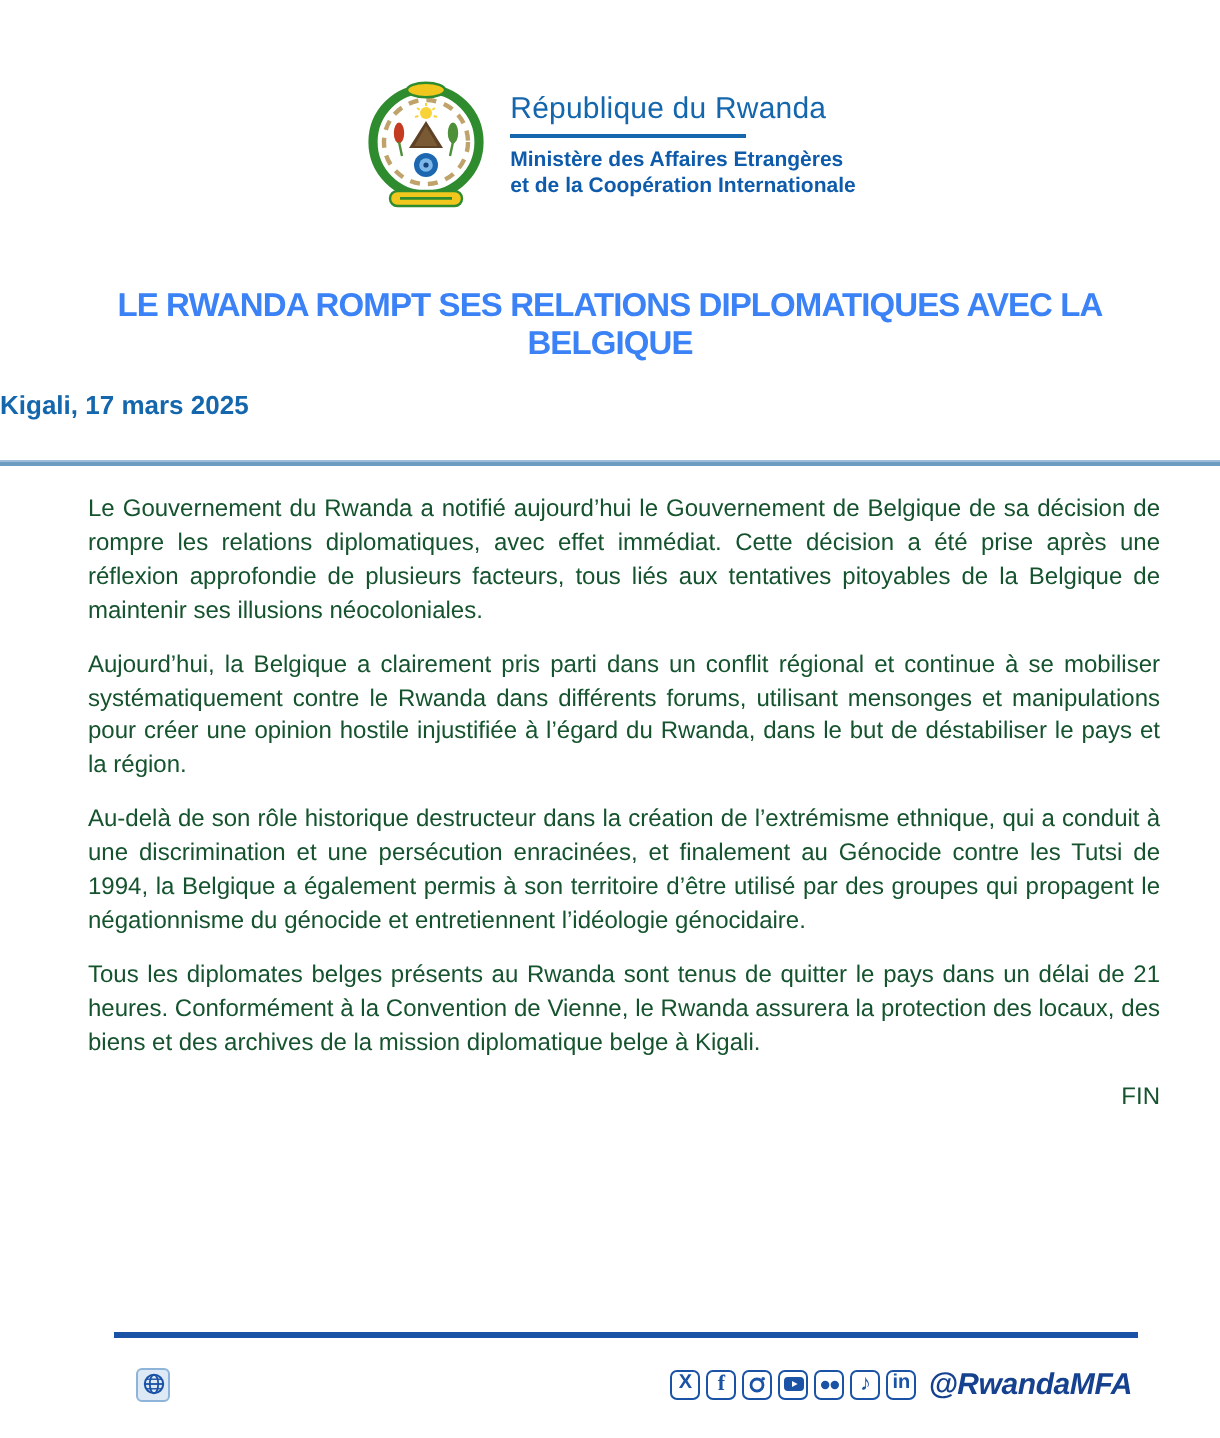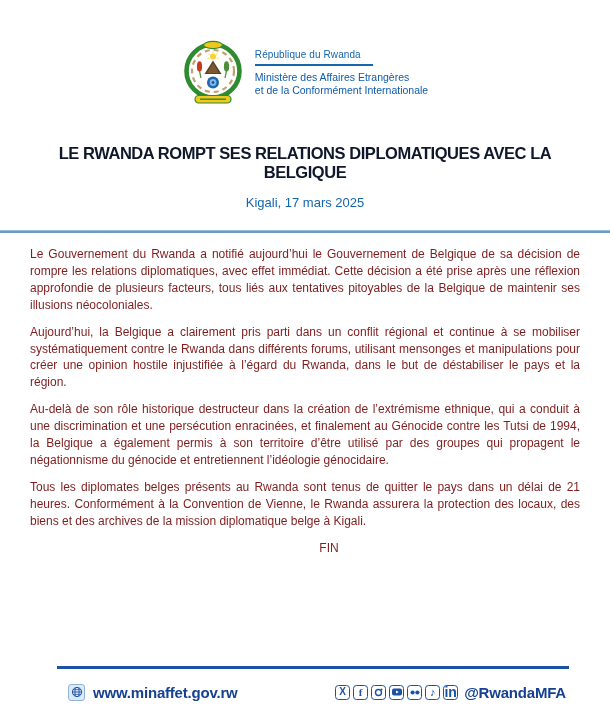--- a/index.html
+++ b/index.html
@@ -19,71 +19,72 @@
     display: flex;
     justify-content: center;
     align-items: center;
     gap: 11px;
     padding-top: 40px;
   }
   .emblem { width: 62px; height: 66px; flex: 0 0 auto; }
   .header-text { display: flex; flex-direction: column; }
   .country-name {
     color: #1466ad;
-    font-size: 10px;
+    font-size: 15px;
     font-weight: 500;
     letter-spacing: 0.1px;
   }
   .header-rule {
     width: 118px;
     height: 2px;
     background: #1466ad;
     margin: 4px 0 5px 0;
   }
   .ministry-name {
     color: #0f5bab;
     font-size: 10.5px;
-    font-weight: normal;
+    font-weight: bold;
     line-height: 13px;
   }
 
   
   .title {
     margin-top: 38px;
     text-align: center;
-    color: #0f172a;
+    color: #3b82f6;
     font-size: 16.5px;
     font-weight: bold;
     letter-spacing: -0.45px;
     padding: 0 16px;
   }
   .dateline {
     margin-top: 13px;
-    text-align: center;
+    text-align: left;
     color: #1466ad;
     font-size: 13px;
+    font-weight: bold;
   }
   .top-divider {
     margin-top: 20px;
     width: 100%;
     height: 3px;
     background: #6d9cc3;
     border-top: 1px solid #9dbdd8;
   }
 
   
   .body-text {
-    padding: 13px 30px 0 30px;
-    color: #7f1d1d;
+    padding: 13px 30px 0 44px;
+    color: #14532d;
     font-size: 12px;
     line-height: 16.9px;
     text-align: justify;
   }
   .body-text p { margin-bottom: 10px; }
-  .closing { margin-top: 4px; text-align: center; margin-left: 48px; }
+  .closing { margin-top: 4px; text-align: right; margin-left: 48px; }
 
   
   .footer-divider {
     position: absolute;
     left: 57px;
     right: 41px;
     top: 666px;
     height: 2.5px;
     background: #1a52a5;
   }
@@ -116,23 +117,23 @@
     width: 15px; height: 15px;
     border: 1.6px solid #1a52a5;
     border-radius: 3.5px;
     display: flex; align-items: center; justify-content: center;
     color: #1a52a5;
     font-weight: bold;
     background: #fff;
   }
   .social-box .glyph-x  { font-size: 10px; line-height: 1; }
   .social-box .glyph-f  { font-size: 11px; line-height: 1; font-family: "Liberation Serif", serif; }
-  .social-box .glyph-in { font-size: 14px; line-height: 1; }
+  .social-box .glyph-in { font-size: 10px; line-height: 1; }
   .social-box .glyph-note { font-size: 11px; line-height: 1; }
-  .social-handle { margin-left: 3px; }
+  .social-handle { margin-left: 3px; font-style: italic; }
 </style>
 </head>
 <body>
 
 <div class="page">
 
   <div class="header">
     <svg class="emblem" viewBox="0 0 62 66">
 
       <circle cx="31" cy="31" r="26.5" fill="#ffffff" stroke="#2e8b2e" stroke-width="4.6"></circle>
@@ -163,21 +164,21 @@
       <line x1="44.5" y1="31" x2="43" y2="38" stroke="#4e8f3a" stroke-width="1.2"></line>
 
       <circle cx="31" cy="42.5" r="6" fill="#1c67b0"></circle>
       <circle cx="31" cy="42.5" r="3.4" fill="#7db8e8"></circle>
       <circle cx="31" cy="42.5" r="1.3" fill="#17427c"></circle>
     </svg>
     <div class="header-text">
       <span class="country-name">République du Rwanda</span>
       <span class="header-rule"></span>
       <span class="ministry-name">Ministère des Affaires Etrangères</span>
-      <span class="ministry-name">et de la Conformément Internationale</span>
+      <span class="ministry-name">et de la Coopération Internationale</span>
     </div>
   </div>
 
   <div class="title">LE RWANDA ROMPT SES RELATIONS DIPLOMATIQUES AVEC LA BELGIQUE</div>
   <div class="dateline">Kigali, 17 mars 2025</div>
   <div class="top-divider"></div>
 
   <div class="body-text">
     <p>Le Gouvernement du Rwanda a notifié aujourd’hui le Gouvernement de Belgique de sa décision de rompre les relations diplomatiques, avec effet immédiat. Cette décision a été prise après une réflexion approfondie de plusieurs facteurs, tous liés aux tentatives pitoyables de la Belgique de maintenir ses illusions néocoloniales.</p>
     <p>Aujourd’hui, la Belgique a clairement pris parti dans un conflit régional et continue à se mobiliser systématiquement contre le Rwanda dans différents forums, utilisant mensonges et manipulations pour créer une opinion hostile injustifiée à l’égard du Rwanda, dans le but de déstabiliser le pays et la région.</p>
@@ -192,21 +193,20 @@
     <div class="website-group">
       <span class="globe-box">
         <svg width="12" height="12" viewBox="0 0 12 12">
           <circle cx="6" cy="6" r="4.6" fill="none" stroke="#1a52a5" stroke-width="1"></circle>
           <ellipse cx="6" cy="6" rx="2.1" ry="4.6" fill="none" stroke="#1a52a5" stroke-width="0.9"></ellipse>
           <line x1="1.4" y1="6" x2="10.6" y2="6" stroke="#1a52a5" stroke-width="0.9"></line>
           <line x1="2" y1="3.6" x2="10" y2="3.6" stroke="#1a52a5" stroke-width="0.7"></line>
           <line x1="2" y1="8.4" x2="10" y2="8.4" stroke="#1a52a5" stroke-width="0.7"></line>
         </svg>
       </span>
-      <span class="website-label">www.minaffet.gov.rw</span>
     </div>
 
     <div class="social-group">
       <span class="social-box">
           <span class="glyph-x">X</span>
         </span>
       <span class="social-box">
           <span class="glyph-f">f</span>
         </span>
       <span class="social-box">

